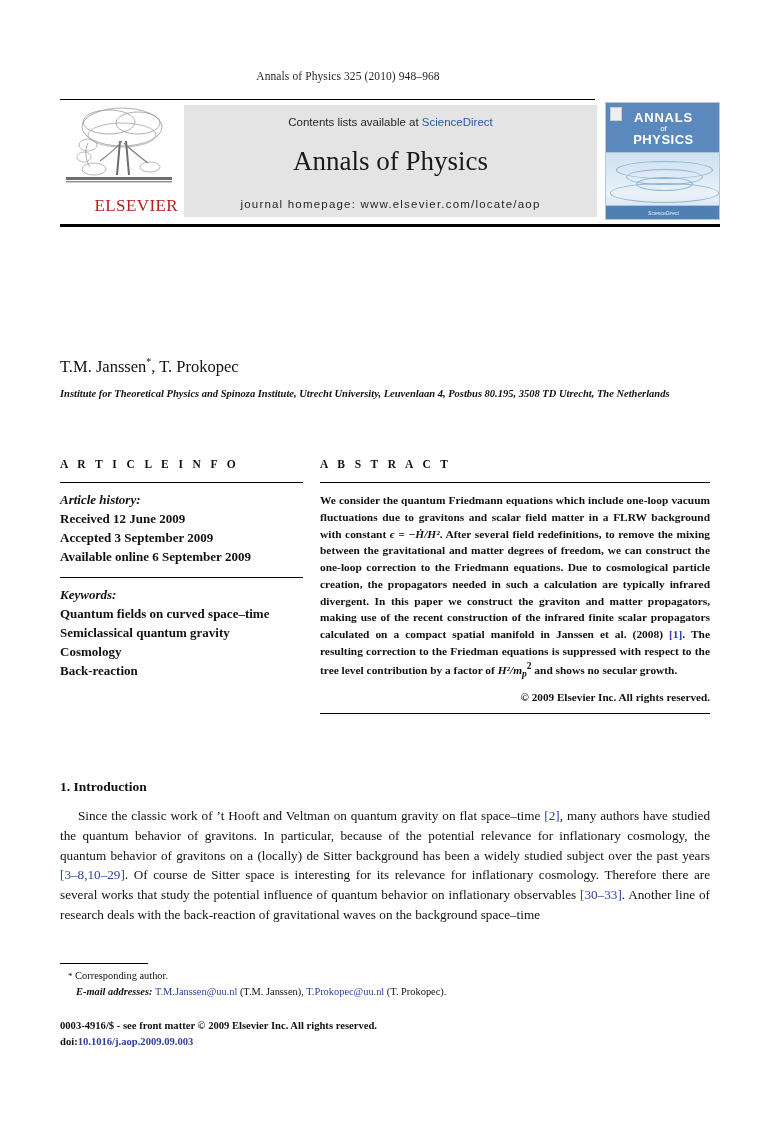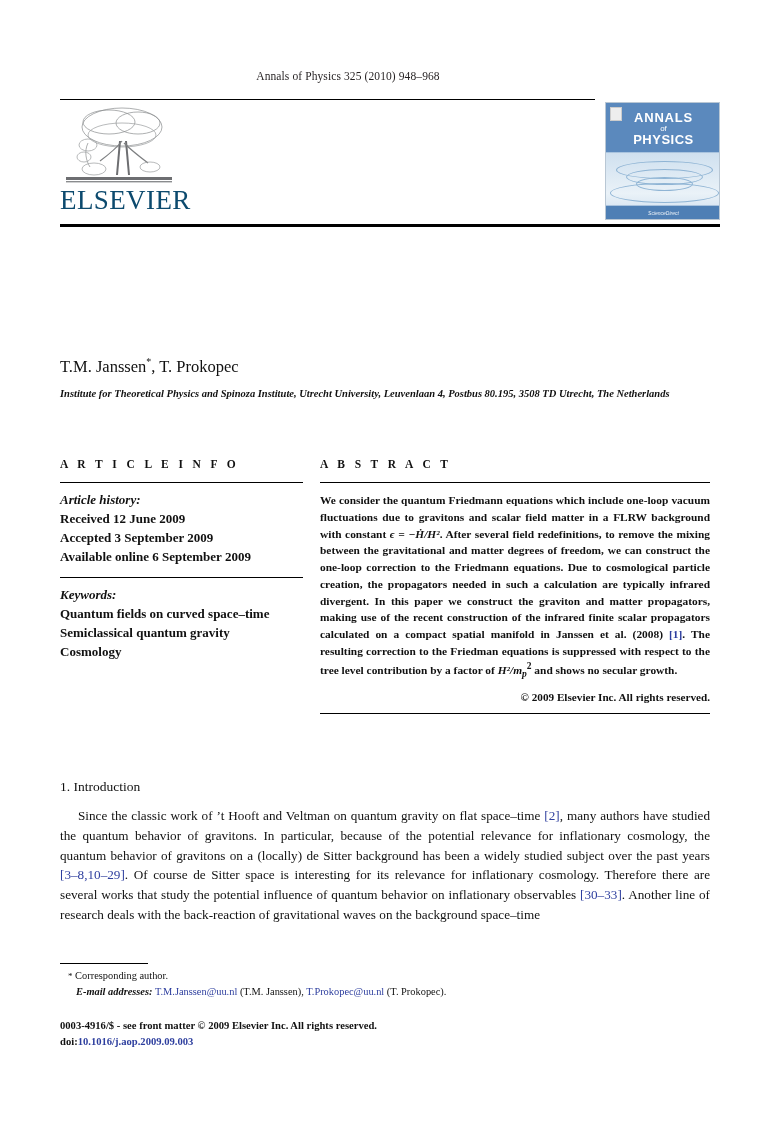--- a/index.html
+++ b/index.html
@@ -60,25 +60,25 @@
   .elsevier-logo {
     position: absolute;
     left: 0; top: 5px;
     width: 118px;
     height: 112px;
   }
   .elsevier-word {
     position: absolute;
     left: 0; bottom: 1px;
     width: 118px;
-    text-align: left;
+    text-align: right;
     font-family: "Liberation Serif", serif;
-    font-size: 27px;
+    font-size: 17px;
     letter-spacing: 0.4px;
-    color: #0c4a6e;
+    color: #b91c1c;
   }
   .elsevier-tree-box {
     position: absolute;
     left: 4px; top: 0;
     width: 110px;
     height: 84px;
     overflow: hidden;
   }
 
   
@@ -256,21 +256,21 @@
     font-size: 11.2px;
     font-weight: bold;
     color: #111;
   }
 
   
   .sec-head {
     position: absolute;
     left: 60px; top: 779px;
     font-size: 13.5px;
-    font-weight: normal;
+    font-weight: bold;
     color: #111;
   }
   .body-text {
     position: absolute;
     left: 60px; top: 806px;
     width: 650px;
     font-size: 13.2px;
     line-height: 1.50;
     text-align: justify;
     color: #111;
@@ -339,20 +339,27 @@
               <ellipse cx="30" cy="64" rx="12" ry="6" stroke="#9a9c9e"></ellipse>
               <ellipse cx="86" cy="62" rx="10" ry="5" stroke="#9a9c9e"></ellipse>
             </g>
             <rect x="2" y="72" width="106" height="3" fill="#6d6e71"></rect>
             <rect x="2" y="76" width="106" height="1.4" fill="#8a8c8e"></rect>
           </svg>
         </div>
         <div class="elsevier-word">ELSEVIER</div>
       </div>
 
+      <div class="sd-panel">
+        <div class="sd-contents">
+          <span>Contents lists available at </span><span class="sd-link">ScienceDirect</span>
+        </div>
+        <div class="sd-journal">Annals of Physics</div>
+        <div class="sd-homepage">journal homepage: www.elsevier.com/locate/aop</div>
+      </div>
 
       <div class="cover">
         <div class="cover-elsevier-mark"></div>
         <div class="cover-title">
           <div class="cover-l1">ANNALS</div>
           <div class="cover-l2">of</div>
           <div class="cover-l3">PHYSICS</div>
         </div>
         <div class="cover-wave" style="left:10px;top:58px;width:95px;height:16px;"></div>
         <div class="cover-wave" style="left:20px;top:66px;width:75px;height:14px;"></div>
@@ -380,20 +387,21 @@
       <div>Received 12 June 2009</div>
       <div>Accepted 3 September 2009</div>
       <div>Available online 6 September 2009</div>
     </div>
     <div class="hr-thin2"></div>
     <div class="meta-block">
       <div class="lbl">Keywords:</div>
       <div>Quantum fields on curved space–time</div>
       <div>Semiclassical quantum gravity</div>
       <div>Cosmology</div>
+      <div>Back-reaction</div>
     </div>
   </div>
 
   <div class="abs-col">
     <div class="col-head">A B S T R A C T</div>
     <div class="hr-thin"></div>
     <div class="abstract-body">
       <span>We consider the quantum Friedmann equations which include one-loop vacuum fluctuations due to gravitons and scalar field matter in a FLRW background with constant </span><span style="font-style:italic">ϵ = −Ḣ/H²</span><span>. After several field redefinitions, to remove the mixing between the gravitational and matter degrees of freedom, we can construct the one-loop correction to the Friedmann equations. Due to cosmological particle creation, the propagators needed in such a calculation are typically infrared divergent. In this paper we construct the graviton and matter propagators, making use of the recent construction of the infrared finite scalar propagators calculated on a compact spatial manifold in Janssen et al. (2008) </span><span class="cite">[1]</span><span>. The resulting correction to the Friedman equations is suppressed with respect to the tree level contribution by a factor of </span><span style="font-style:italic">H²/m</span><sub style="font-style:italic">p</sub><sup>2</sup><span> and shows no secular growth.</span>
     </div>
     <div class="copyright">© 2009 Elsevier Inc. All rights reserved.</div>

